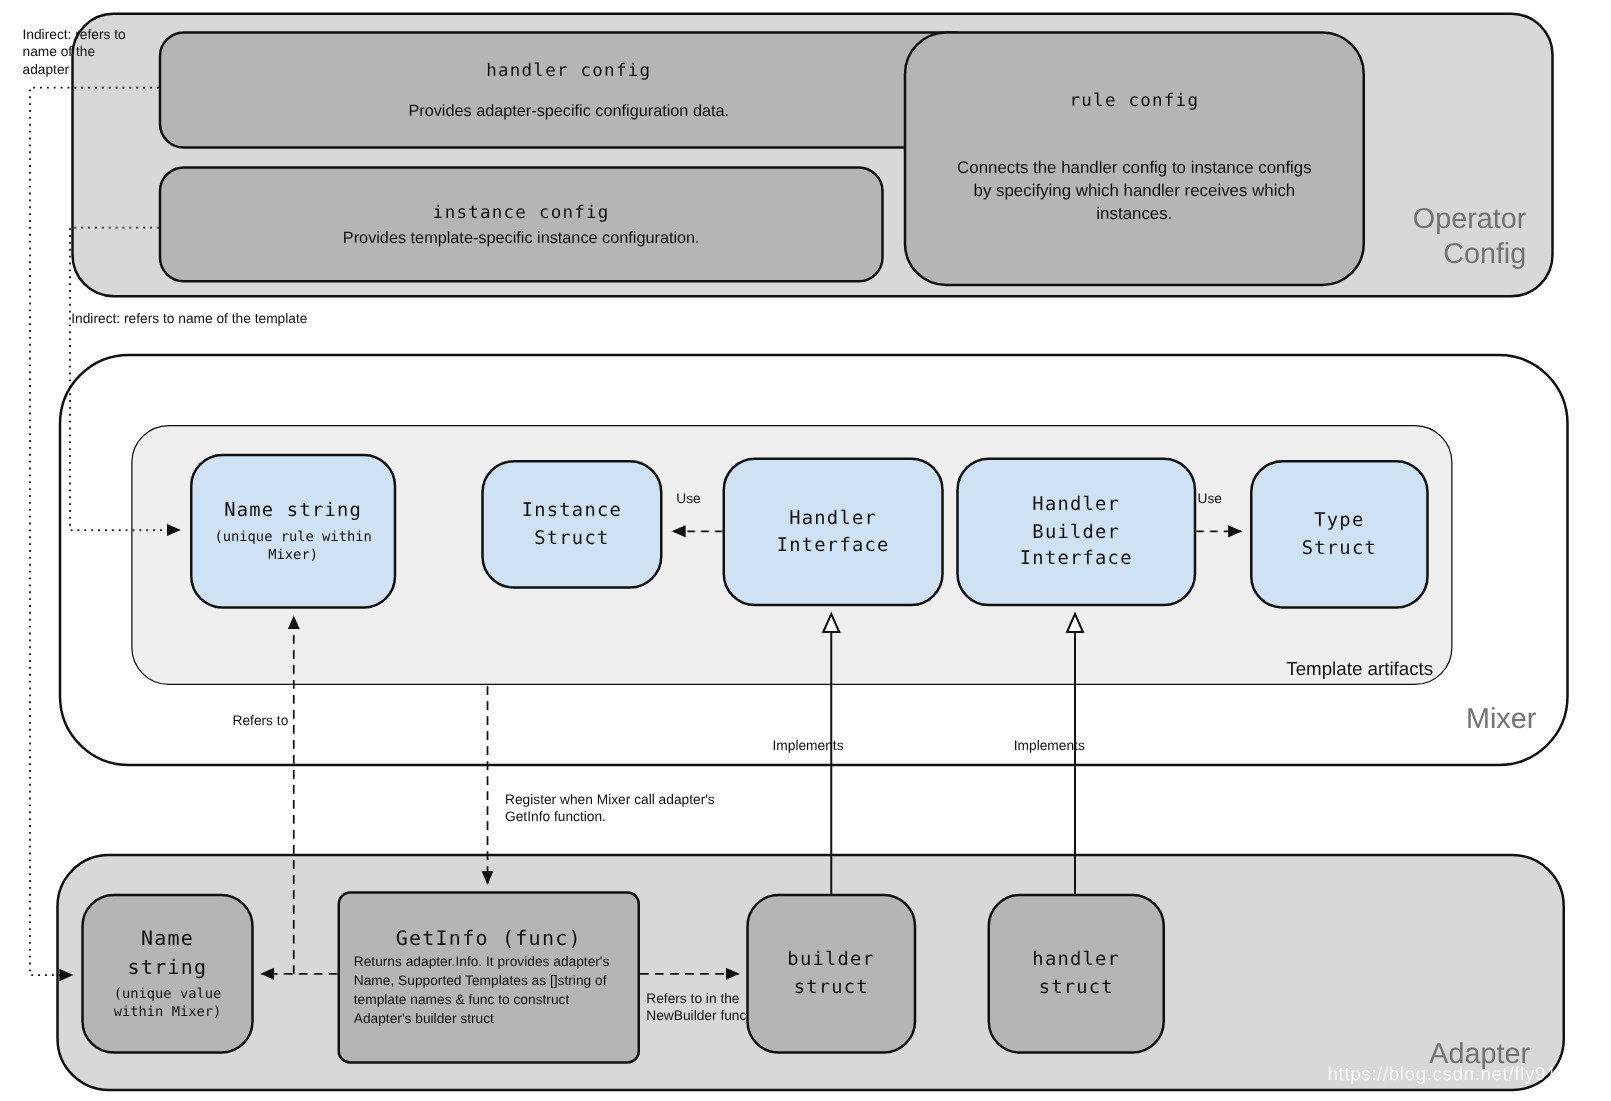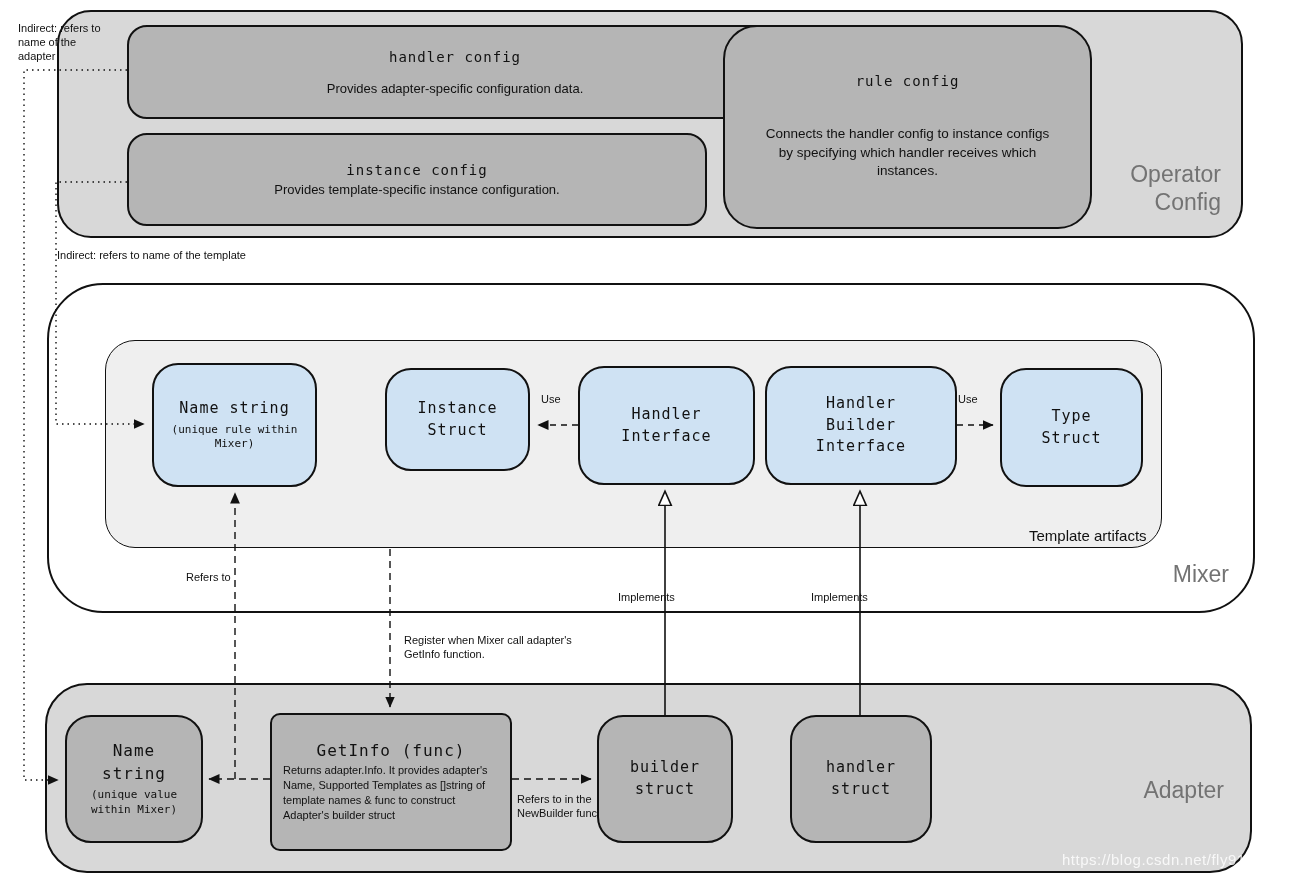--- a/index.html
+++ b/index.html
@@ -90,21 +90,21 @@
     <div class="sans" style="font-size:11px; text-align:left; margin-top:3px; line-height:1.35;">Returns adapter.Info. It provides adapter's Name, Supported Templates as []string of template names &amp; func to construct Adapter's builder struct</div>
   </div>
   <div class="box innerbox" style="left:597px; top:715px; width:136px; height:128px; border-radius:26px;">
     <div class="mono title15 pre">builder
 struct</div>
   </div>
   <div class="box innerbox" style="left:790px; top:715px; width:142px; height:128px; border-radius:26px;">
     <div class="mono title15 pre">handler
 struct</div>
   </div>
-  <div class="seclabel" style="right:65px; top:776px;">Adapter</div>
+  <div class="seclabel" style="right:65px; top:828px;">Adapter</div>
 
   <svg class="overlay" width="1289" height="881" viewBox="0 0 1289 881">
     <defs>
       <marker id="arr" markerWidth="9" markerHeight="8" refX="7.5" refY="3.5" orient="auto">
         <path d="M0,0 L8,3.5 L0,7 z" fill="#111"></path>
       </marker>
       <marker id="arrOpen" markerWidth="11" markerHeight="10" refX="9" refY="4.5" orient="auto">
         <path d="M0.5,0.5 L9.5,4.5 L0.5,8.5 z" fill="#ffffff" stroke="#111" stroke-width="1"></path>
       </marker>
     </defs>

